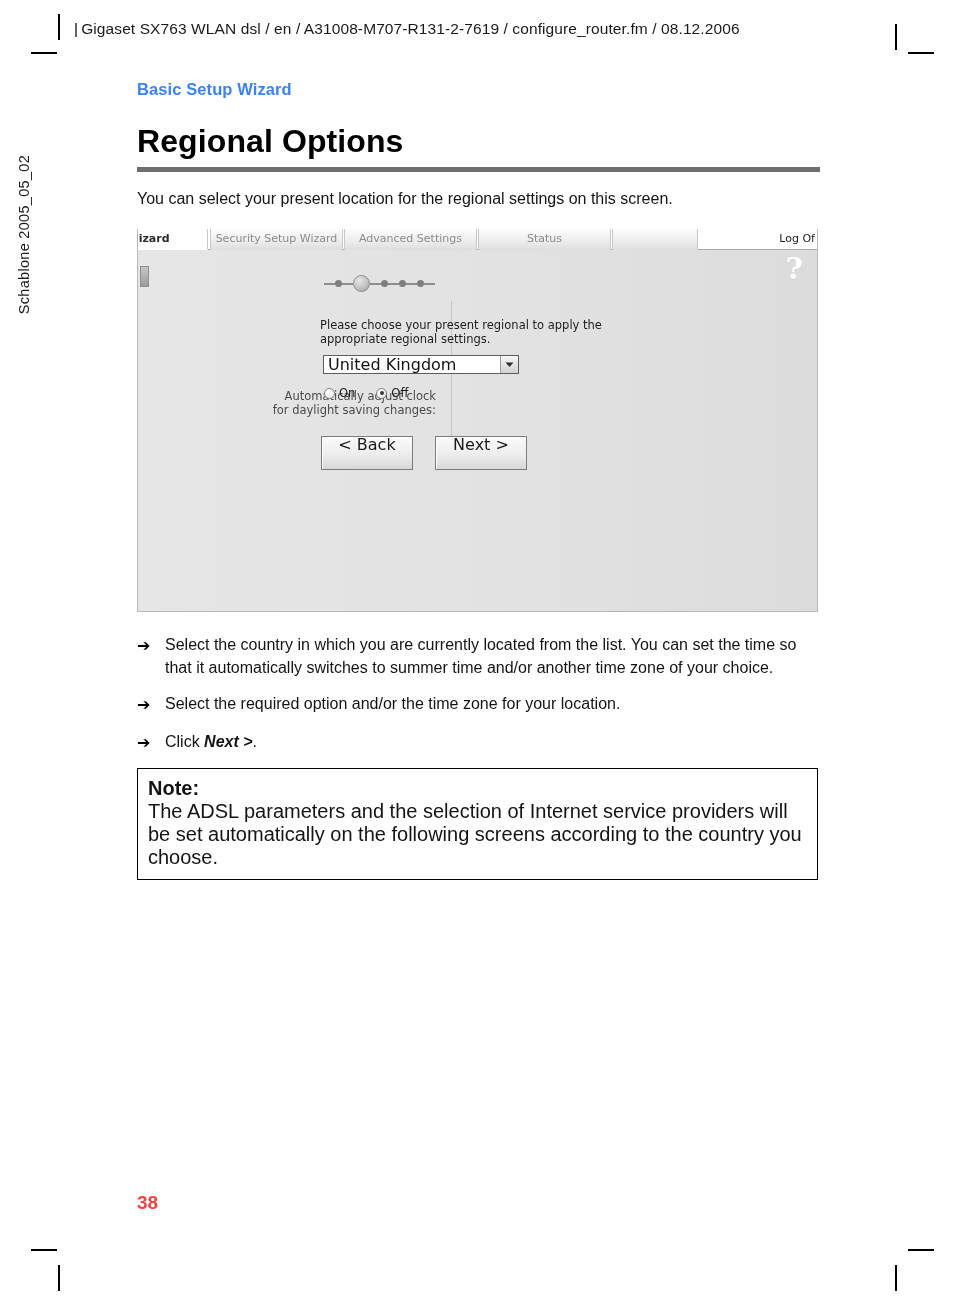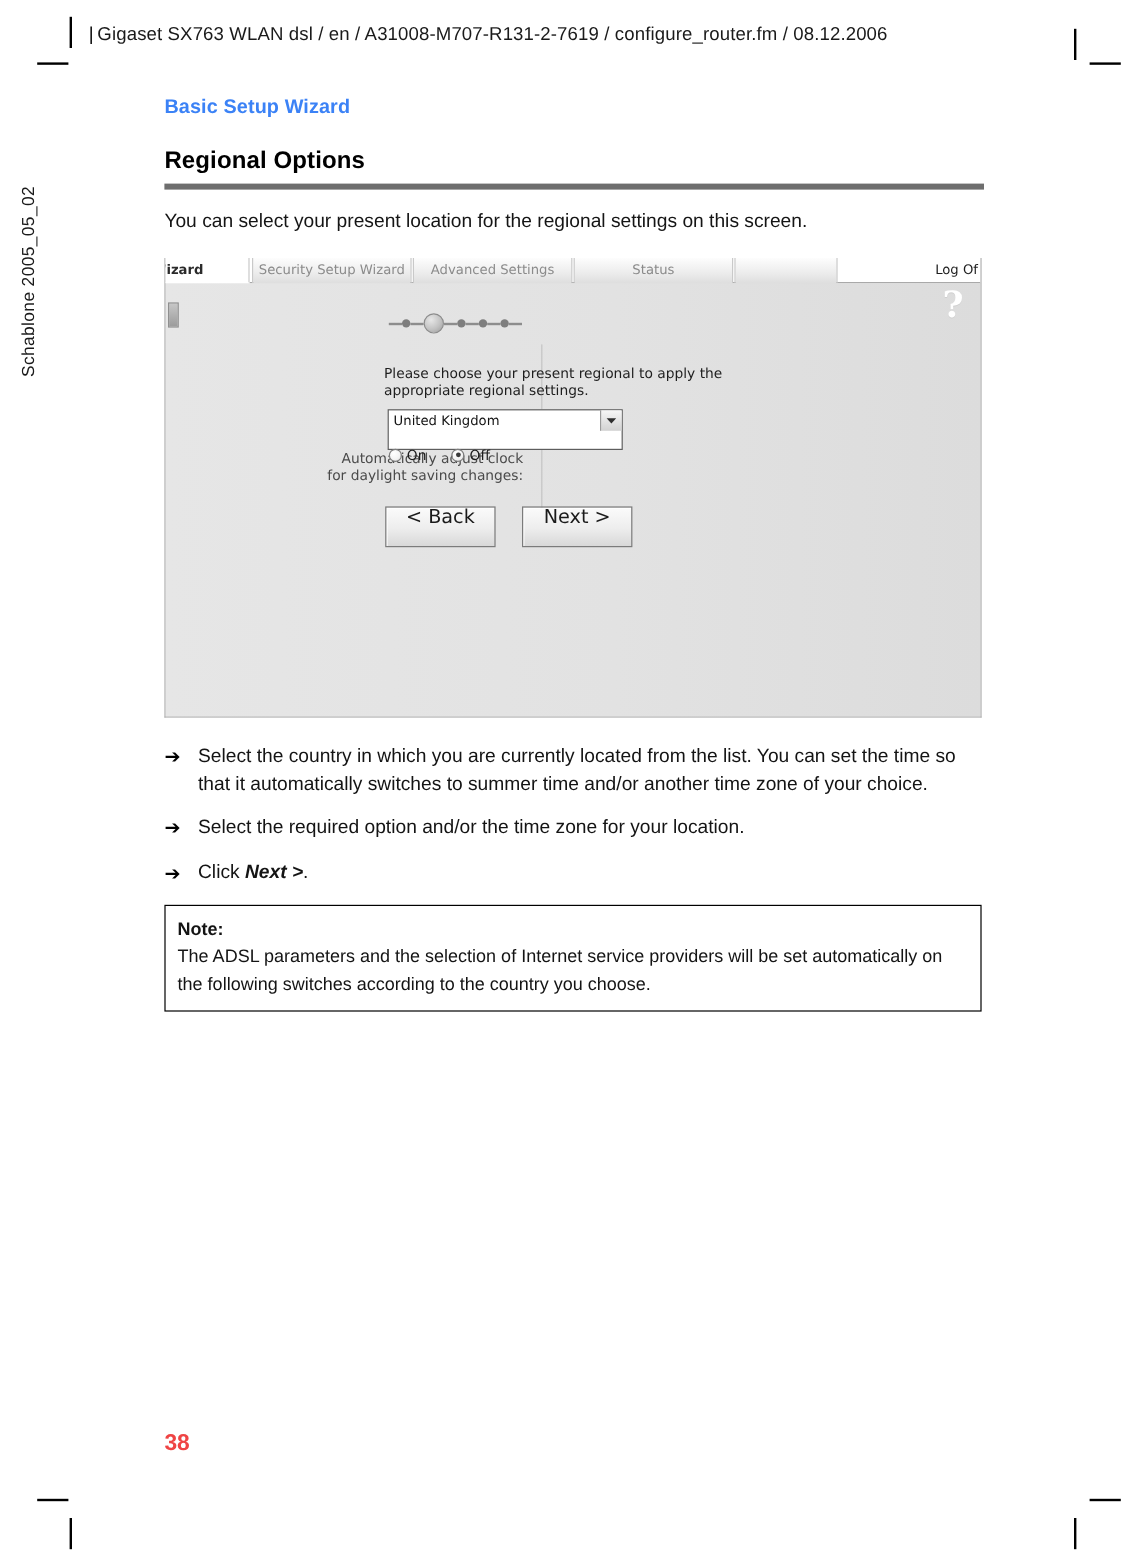--- a/index.html
+++ b/index.html
@@ -56,21 +56,21 @@
   }
 
   .kicker {
     font-size: 16.5px;
     font-weight: bold;
     color: #3b82f6;
     margin-top: 80px;
     letter-spacing: .1px;
   }
   h1.title {
-    font-size: 20px;
+    font-size: 32px;
     font-weight: bold;
     color: #000;
     margin: 24px 0 0 0;
     letter-spacing: .1px;
   }
   .rule {
     height: 5px;
     background: #6e6e6e;
     margin-top: 7px;
   }
@@ -207,24 +207,24 @@
     font-size: 11.5px;
     color: #4a4a4a;
     line-height: 14px;
   }
   .lbl-country { left: 30px; top: 110px; width: 268px; }
   .lbl-dst     { left: 20px; top: 139px; width: 278px; }
 
   .select-box {
     position: absolute;
     left: 185px; top: 105px;
-    width: 196px; height: 34px;
+    width: 196px; height: 19px;
     background: #ffffff;
     border: 1px solid #5d5d5d;
-    font-size: 11px;
+    font-size: 16px;
     color: #121212;
     line-height: 17px;
     padding-left: 4px;
   }
   .select-arrow {
     position: absolute;
     right: 0; top: 0;
     width: 18px; height: 17px;
     background: linear-gradient(to bottom,#f6f6f6,#d2d2d2);
     border-left: 1px solid #9a9a9a;
@@ -292,21 +292,21 @@
     padding-top: 1px;
   }
   .bullet .btxt { flex: 1; }
   .bullet b { font-weight: bold; font-style: italic; }
 
   
   .note {
     border: 1.5px solid #000;
     margin-top: 9px;
     padding: 8px 12px 10px 10px;
-    font-size: 15px;
+    font-size: 20px;
     line-height: 23px;
     color: #141414;
     width: 681px;
   }
   .note .note-title { font-weight: bold; }
 
   
   .pageno {
     position: absolute;
     left: 137px; top: 1192px;
@@ -426,18 +426,18 @@
 
     <div class="bullet">
       <span class="arrow">➔</span>
       <span class="btxt"><span>Click </span><b>Next &gt;</b><span>.</span></span>
     </div>
 
   </div>
 
   <div class="note">
     <div class="note-title">Note:</div>
-    <div>The ADSL parameters and the selection of Internet service providers will be set automatically on the following switches according to the country you choose.</div>
+    <div>The ADSL parameters and the selection of Internet service providers will be set automatically on the following screens according to the country you choose.</div>
   </div>
 
 </div>
 
 <div class="pageno">38</div>
 
 </body></html>

